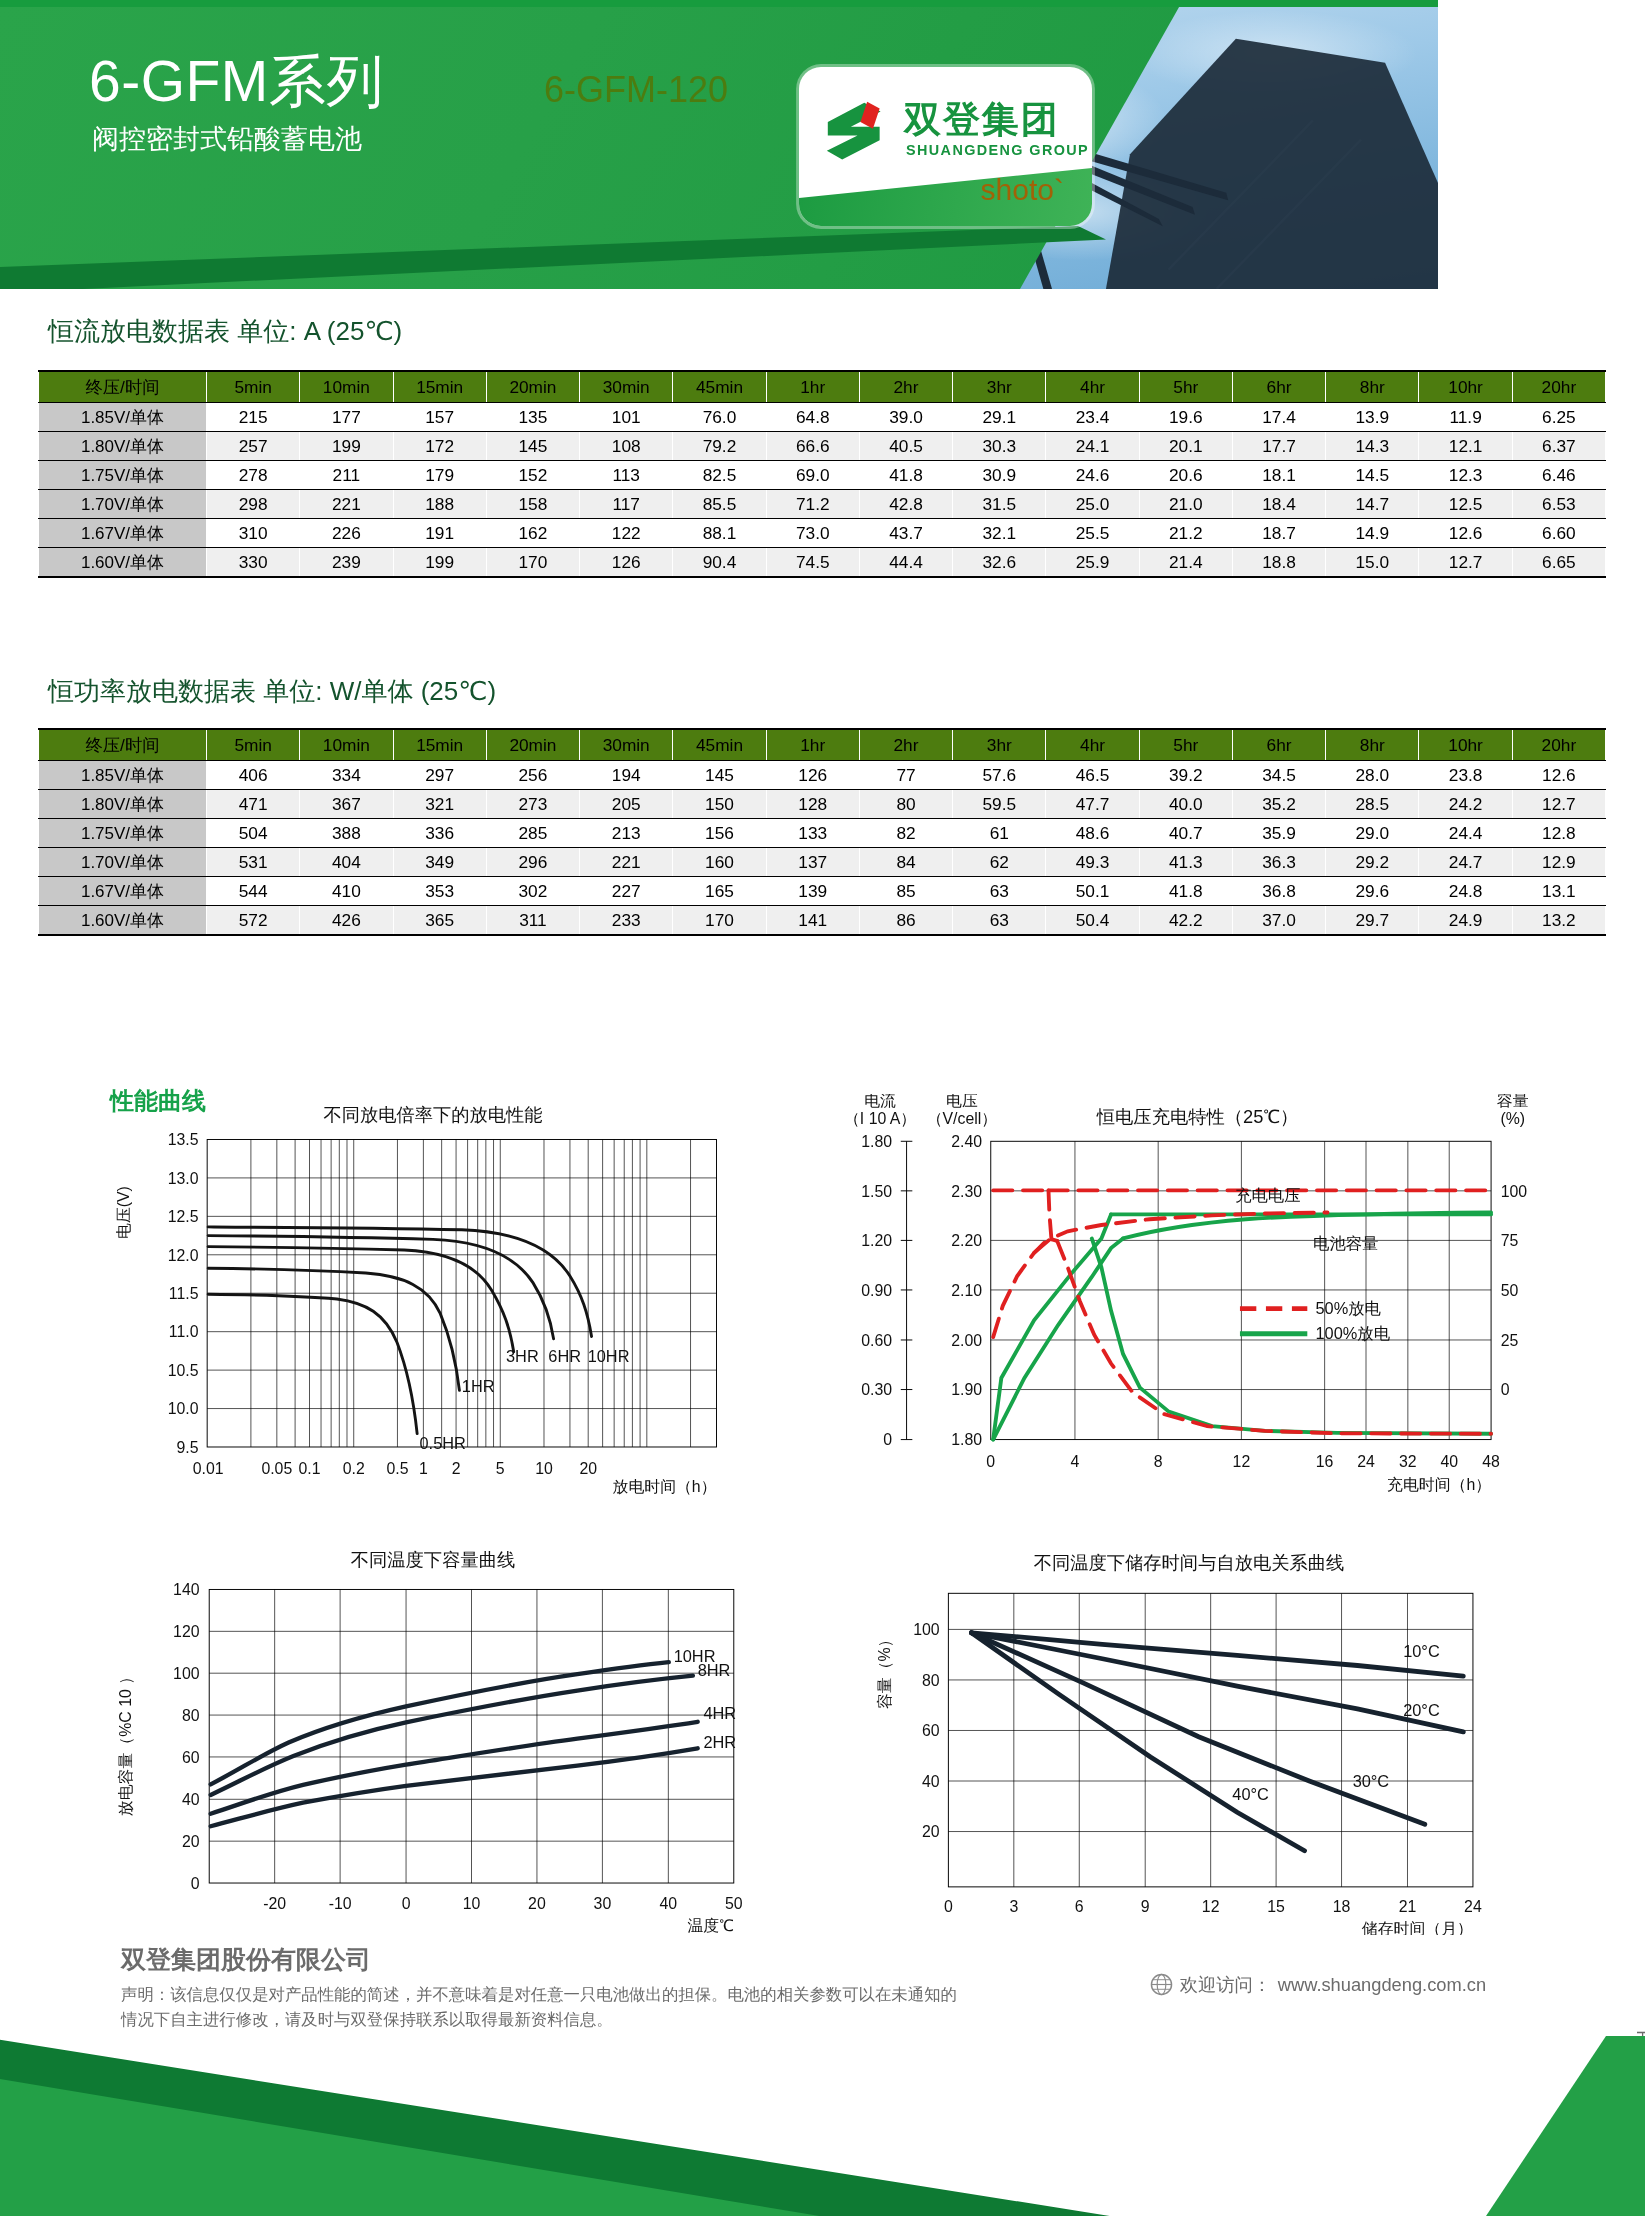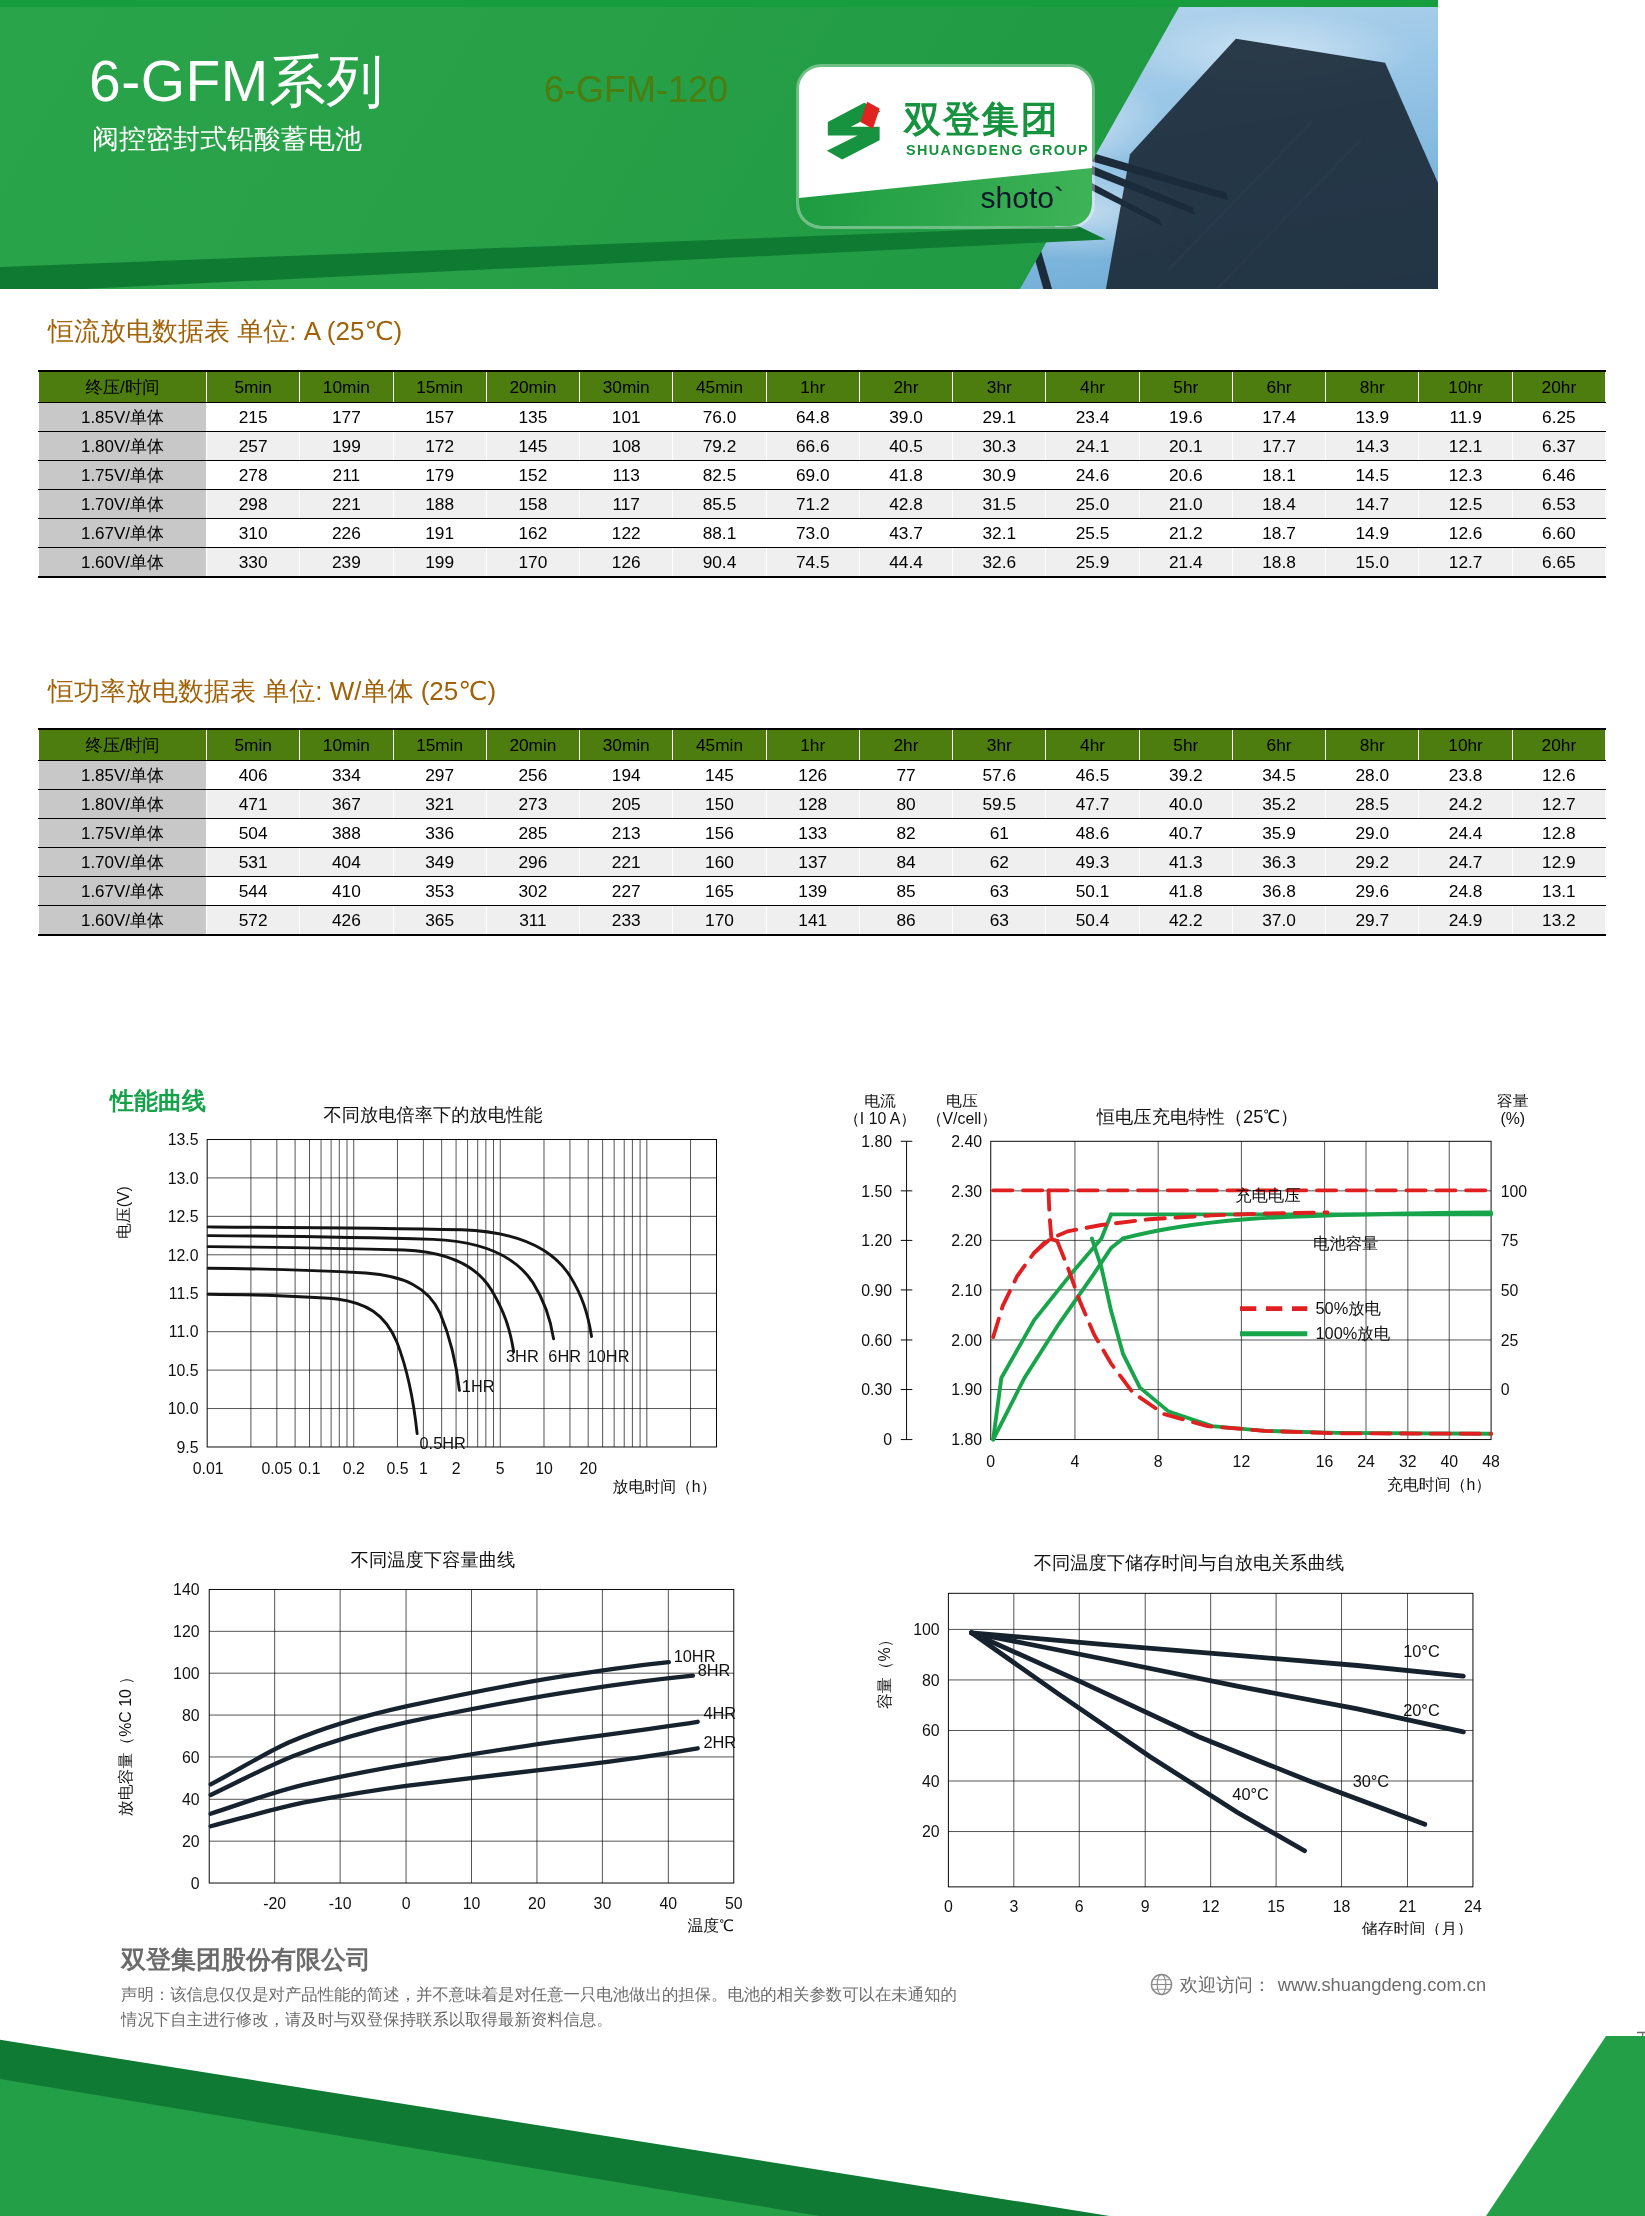--- a/index.html
+++ b/index.html
@@ -29,23 +29,23 @@
   .title-main{position:absolute;left:89px;top:53px;color:#ffffff;font-size:57px;font-weight:400;letter-spacing:0.5px;line-height:1;white-space:nowrap;}
   .title-model{position:absolute;left:544px;top:72px;color:#4d7c0f;font-size:36px;font-weight:400;line-height:1;white-space:nowrap;}
   .title-sub{position:absolute;left:92px;top:126px;color:#ffffff;font-size:27px;font-weight:400;line-height:1;white-space:nowrap;}
   
   .logo-card{position:absolute;left:799px;top:67px;width:293px;height:159px;background:#ffffff;border-radius:22px;overflow:hidden;box-shadow:0 0 0 2.9px rgba(255,255,255,.35);}
   .logo-mark{position:absolute;left:24px;top:30px;width:72px;height:72px;}
   .logo-cn{position:absolute;left:105px;top:34px;color:#17933f;font-size:37px;font-weight:700;letter-spacing:1.9px;line-height:1;white-space:nowrap;text-align:center;}
   .logo-en{position:absolute;left:107px;top:76px;color:#17933f;font-size:14.4px;font-weight:700;letter-spacing:1.4px;line-height:1;white-space:nowrap;}
   .logo-swoosh{position:absolute;left:0;bottom:0;width:293px;height:58px;background:linear-gradient(100deg,#1c9b41,#3fb357);
     clip-path:polygon(0 30px, 293px 0, 293px 58px, 0 58px);}
-  .logo-shoto{position:absolute;right:28px;bottom:13px;color:#0f172a;font-size:30px;font-weight:400;line-height:1;white-space:nowrap;}
+  .logo-shoto{position:absolute;right:28px;bottom:21px;color:#a16207;font-size:30px;font-weight:400;line-height:1;white-space:nowrap;}
   
-  .sec-title{position:absolute;color:#a16207;font-size:26px;font-weight:400;white-space:nowrap;line-height:1;}
+  .sec-title{position:absolute;color:#14532d;font-size:26px;font-weight:400;white-space:nowrap;line-height:1;}
   .sec-title.perf{color:#16a24a;font-size:24px;font-weight:700;margin-top:37px;}
   
   table.dt{position:absolute;border-collapse:collapse;table-layout:fixed;
     border-top:2.4px solid #000;border-bottom:2.4px solid #000;
     font-size:17.3px;}
   table.dt th,table.dt td{border:1px solid #ffffff;text-align:center;height:28px;padding:0;color:#000;font-weight:400;}
   table.dt thead th{background:#4d7c0f;font-size:17.3px;height:30px;border-bottom:1.9px solid #000;}
   table.dt tbody td.rowhead{background:#c8c8c8;font-size:17px;}
   table.dt tbody tr:nth-child(odd) td{background:#ffffff;}
   table.dt tbody tr:nth-child(even) td{background:#efefef;}

